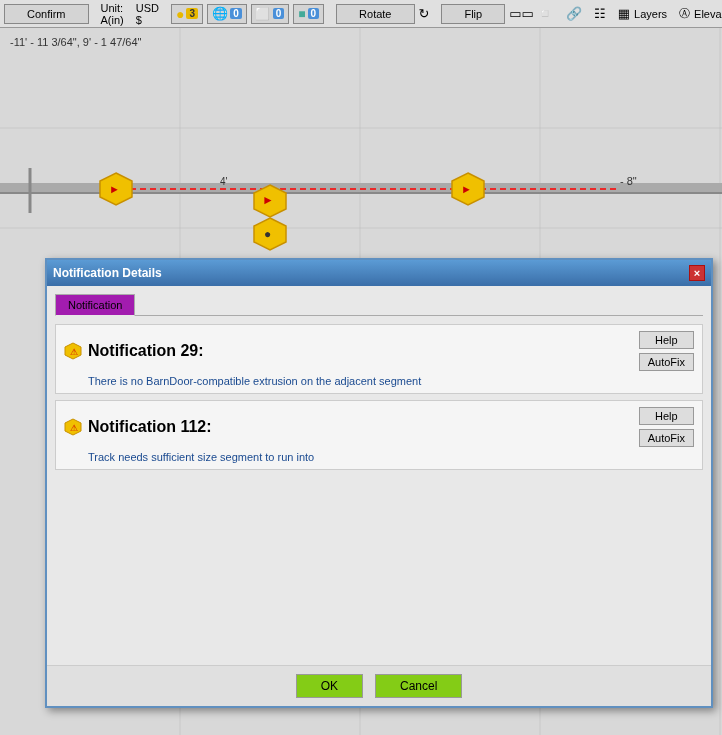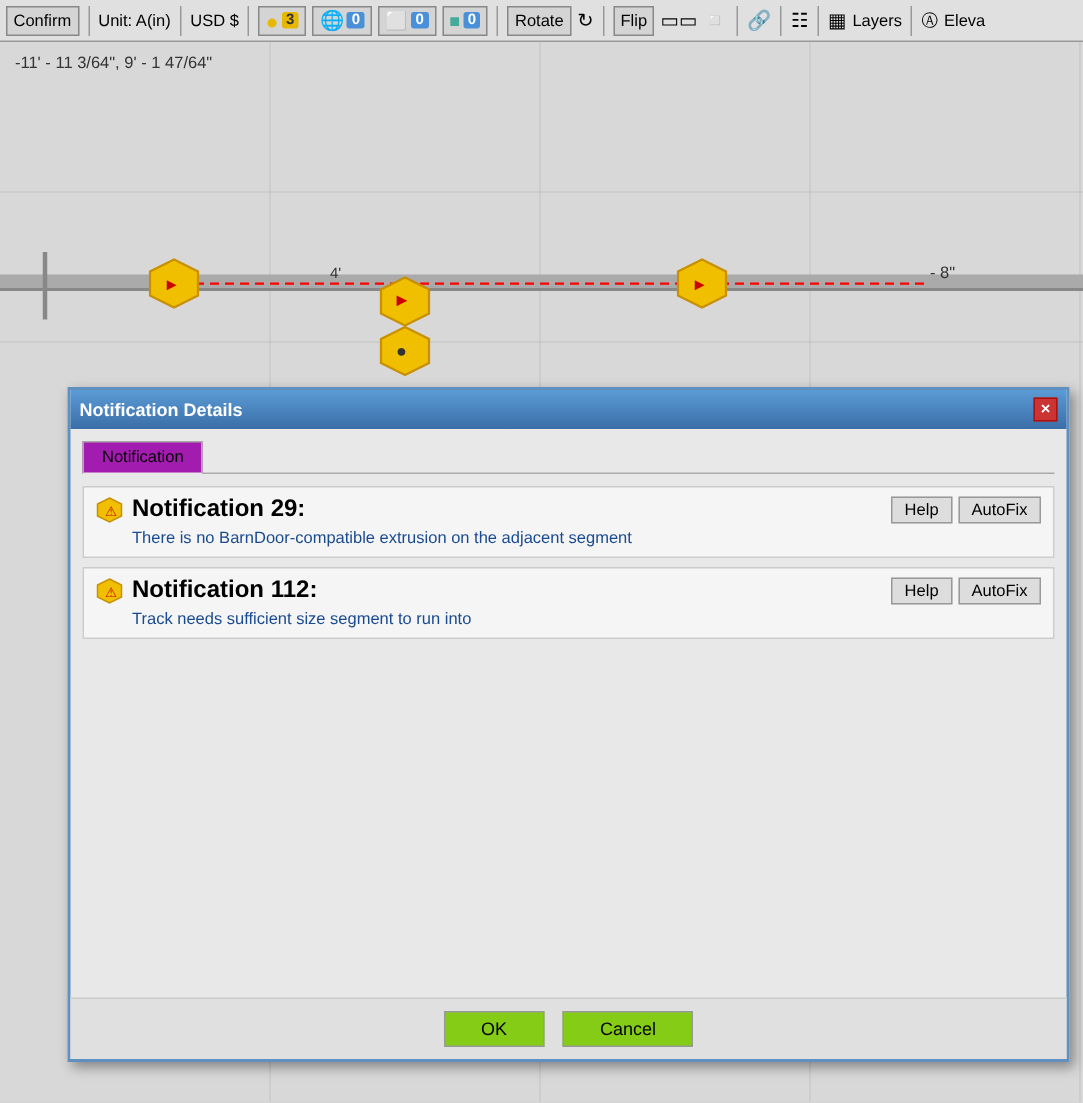--- a/index.html
+++ b/index.html
@@ -8,21 +8,21 @@
     
     #toolbar {
       display: flex; align-items: center;
       height: 28px; background: #e0e0e0;
       border-bottom: 1px solid #999;
       padding: 0 4px; gap: 4px;
       font-size: 11px;
     }
     .toolbar-btn {
       background: #d4d4d4; border: 1px solid #888;
-      padding: 2px 4px; cursor: pointer; font-size: 11px;
+      padding: 2px 22px; cursor: pointer; font-size: 11px;
       height: 20px; display: flex; align-items: center;
     }
     .toolbar-separator { width: 1px; height: 20px; background: #999; margin: 0 2px; }
     .toolbar-icon-group {
       display: flex; align-items: center; gap: 2px;
       background: #d4d4d4; border: 1px solid #888; padding: 1px 4px; height: 20px;
     }
     .badge {
       background: #4a90d9; color: white; border-radius: 2px;
       padding: 0 3px; font-size: 10px; font-weight: bold;
@@ -100,21 +100,21 @@
       margin-bottom: 4px;
     }
     .notif-title-row {
       display: flex; align-items: center; gap: 6px;
     }
     .notif-icon {
       width: 18px; height: 18px;
       display: flex; align-items: center; justify-content: center;
     }
     .notif-title { font-size: 16px; font-weight: bold; }
-    .notif-buttons { display: flex; gap: 4px; }
+    .notif-buttons { display: flex; gap: 4px; flex-direction: column; }
     .notif-btn {
       padding: 2px 8px; background: #ddd;
       border: 1px solid #999; cursor: pointer; font-size: 11px;
     }
     .notif-desc { font-size: 11px; color: #1a4a90; margin-left: 24px; }
 
     
     #dialog-footer {
       padding: 8px; display: flex; justify-content: center; gap: 12px;
       border-top: 1px solid #ccc; background: #e0e0e0;

